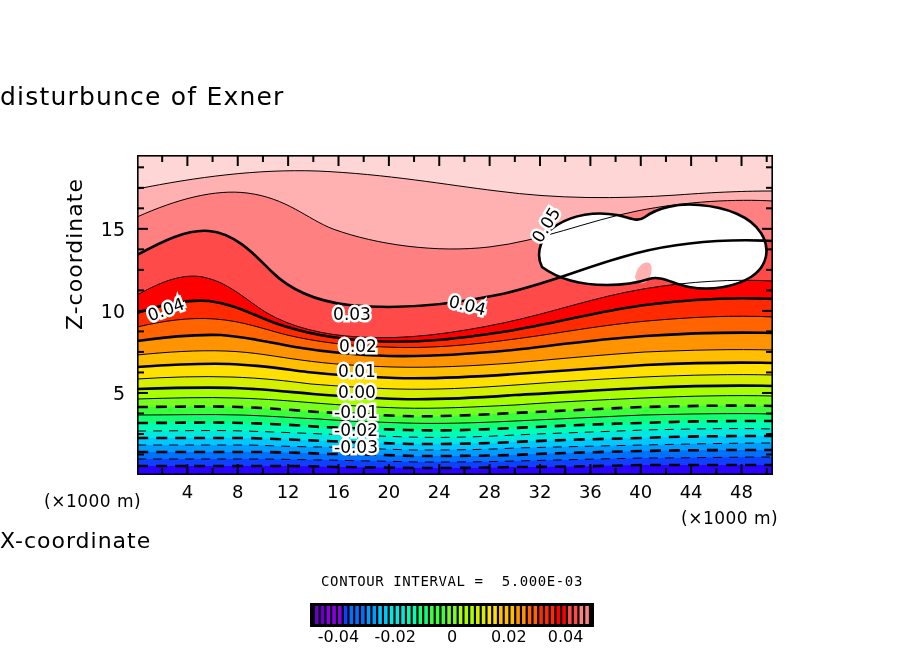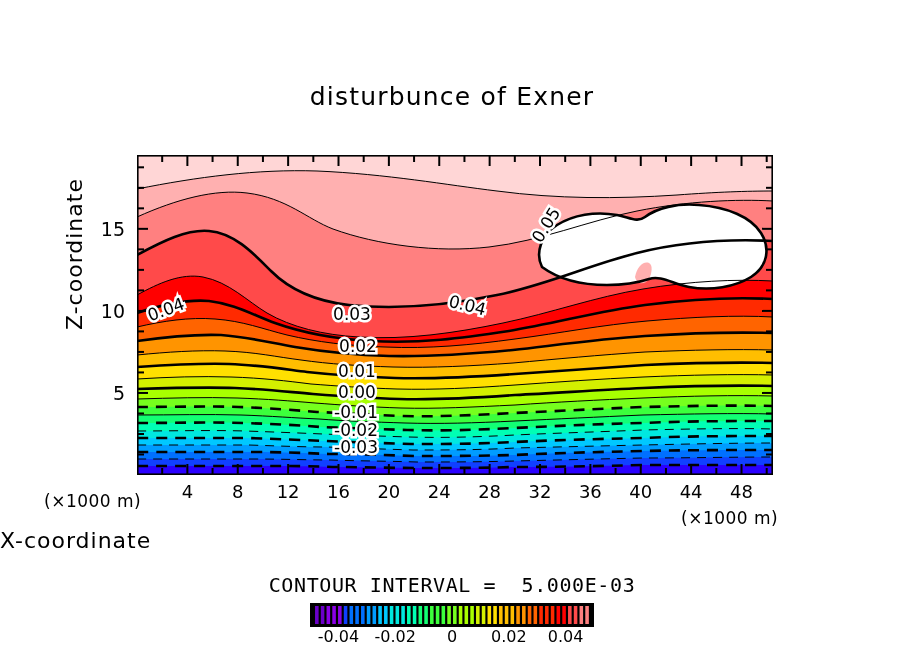--- a/index.html
+++ b/index.html
@@ -23,21 +23,21 @@
   .txt {
     position: absolute;
     white-space: pre;
     color: #000;
     letter-spacing: 0.5px;
   }
   #plot-title {
     left: 0;
     top: 82px;
     width: 904px;
-    text-align: center;
+    text-align: left;
     font-size: 25px;
     letter-spacing: 1.2px;
   }
   #y-axis-title {
     left: 62px;
     top: 330px;
     font-size: 22px;
     transform: rotate(-90deg);
     transform-origin: 0 0;
     letter-spacing: 1px;
@@ -58,21 +58,21 @@
   #x-unit-label {
     left: 681px;
     top: 508px;
     font-size: 17px;
   }
   #contour-interval-label {
     left: 0;
     top: 573px;
     width: 904px;
     text-align: center;
-    font-size: 20px;
+    font-size: 14px;
     font-family: "DejaVu Sans Mono", monospace;
     letter-spacing: 0.6px;
   }
   svg { display: block; }
   #plot-svg { position: absolute; left: 137px; top: 155px; }
   #axes-svg { position: absolute; left: 0; top: 0; }
   #cbar-svg { position: absolute; left: 310px; top: 603px; }
 </style>
 </head>
 <body>

